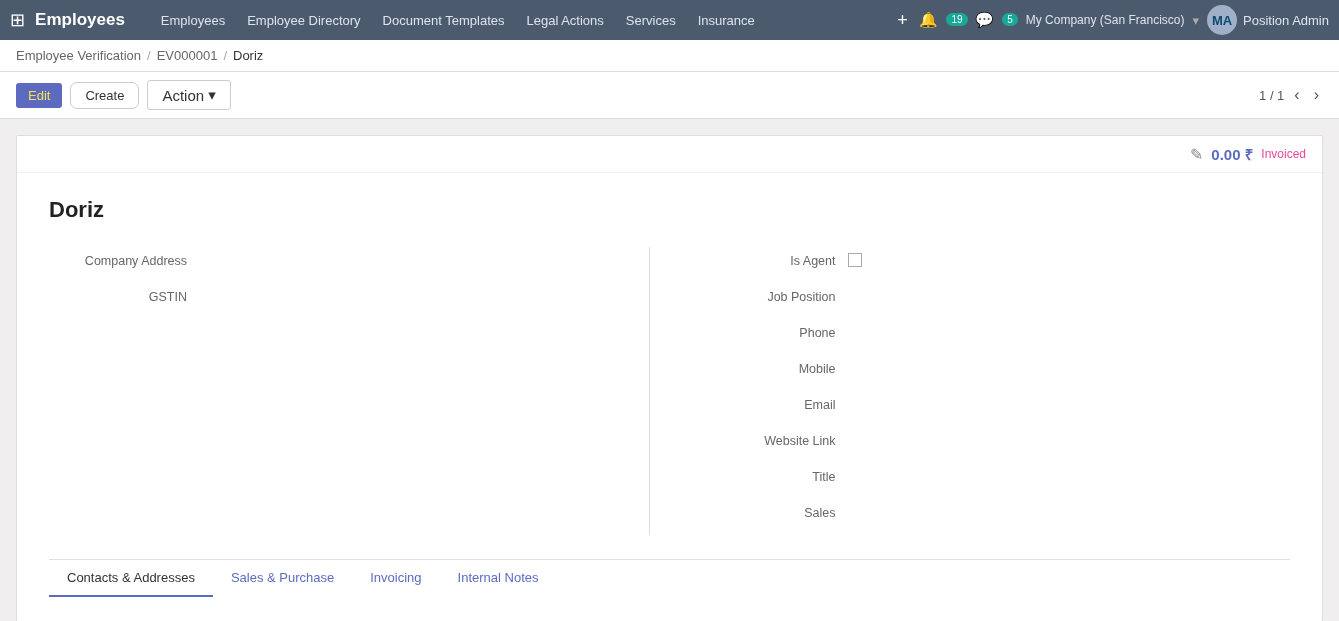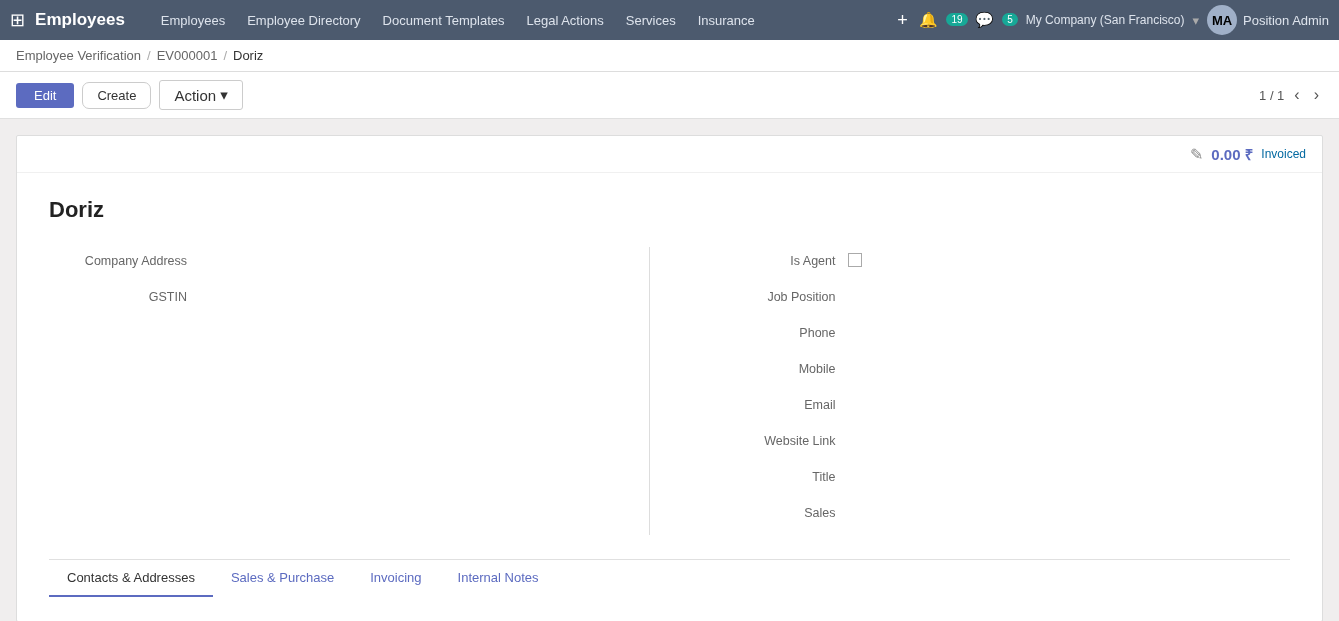--- a/index.html
+++ b/index.html
@@ -39,21 +39,21 @@
       position: relative;
       top: -1px;
     }
     .badge-msg { background: #17a897; }
     .topnav-company { color: #dde3ec; font-size: 12px; cursor: pointer; }
     .topnav-user { display: flex; align-items: center; gap: 6px; color: #dde3ec; cursor: pointer; font-size: 13px; }
     .avatar {
       width: 30px; height: 30px; border-radius: 50%;
       background: #a0b0c8;
       display: flex; align-items: center; justify-content: center;
-      font-size: 13px; color: #000000; font-weight: bold;
+      font-size: 13px; color: #0c4a6e; font-weight: bold;
       overflow: hidden;
     }
 
     
     .breadcrumb-bar {
       background: #fff;
       padding: 8px 16px;
       border-bottom: 1px solid #ddd;
       display: flex;
       align-items: center;
@@ -69,23 +69,23 @@
     .toolbar {
       background: #fff;
       padding: 8px 16px;
       display: flex;
       align-items: center;
       gap: 8px;
       border-bottom: 1px solid #e0e0e0;
     }
     .btn-edit {
       background: #5c6bc0;
-      color: #ffffff;
+      color: #fde047;
       border: none;
-      padding: 5px 18px;
+      padding: 5px 12px;
       border-radius: 3px;
       cursor: pointer;
       font-size: 13px;
     }
     .btn-create {
       background: #fff;
       color: #333;
       border: 1px solid #ccc;
       padding: 5px 14px;
       border-radius: 7px;
@@ -121,21 +121,21 @@
     .invoiced-header {
       display: flex;
       justify-content: flex-end;
       align-items: center;
       padding: 8px 16px;
       border-bottom: 1px solid #f0f0f0;
       gap: 8px;
     }
     .invoiced-icon { color: #888; font-size: 16px; }
     .invoiced-amount { color: #5c6bc0; font-size: 15px; font-weight: bold; }
-    .invoiced-label { color: #0369a1; font-size: 12px; }
+    .invoiced-label { color: #ec4899; font-size: 12px; }
 
     
     .form-body { padding: 24px 32px; }
     .record-title { font-size: 22px; font-weight: bold; color: #222; margin-bottom: 24px; }
 
     .form-grid {
       display: grid;
       grid-template-columns: 1fr 1fr;
       gap: 0 40px;
     }

